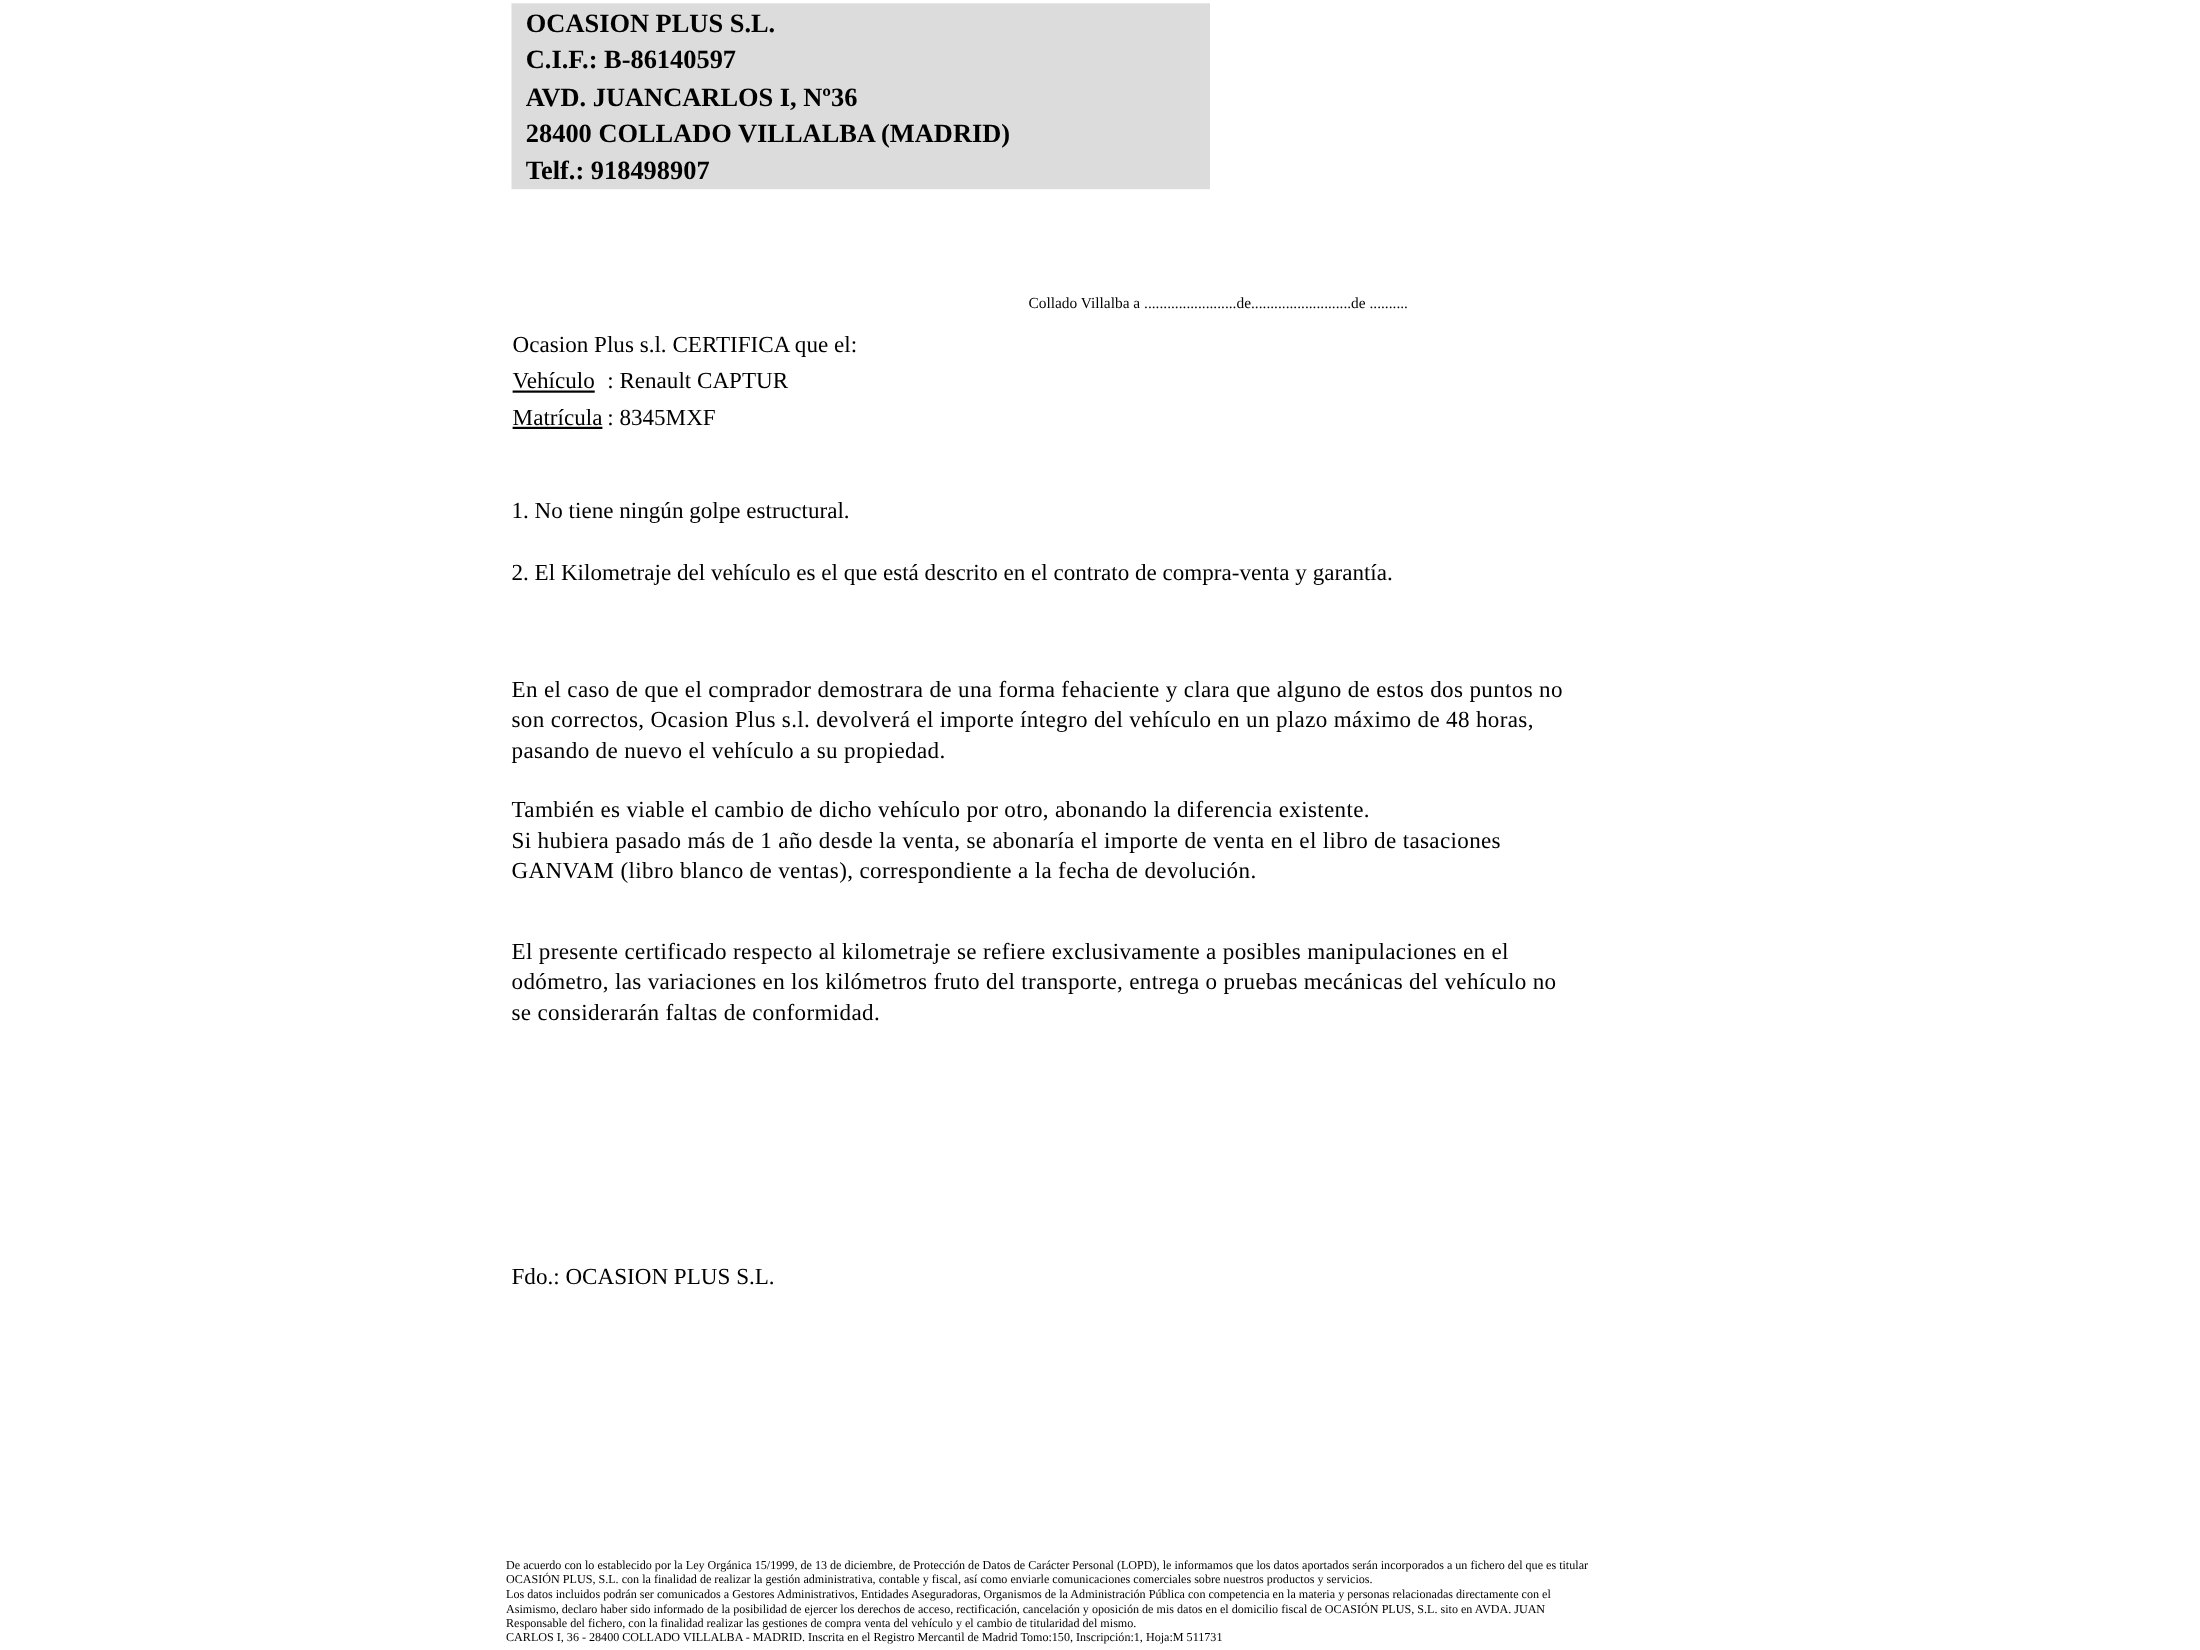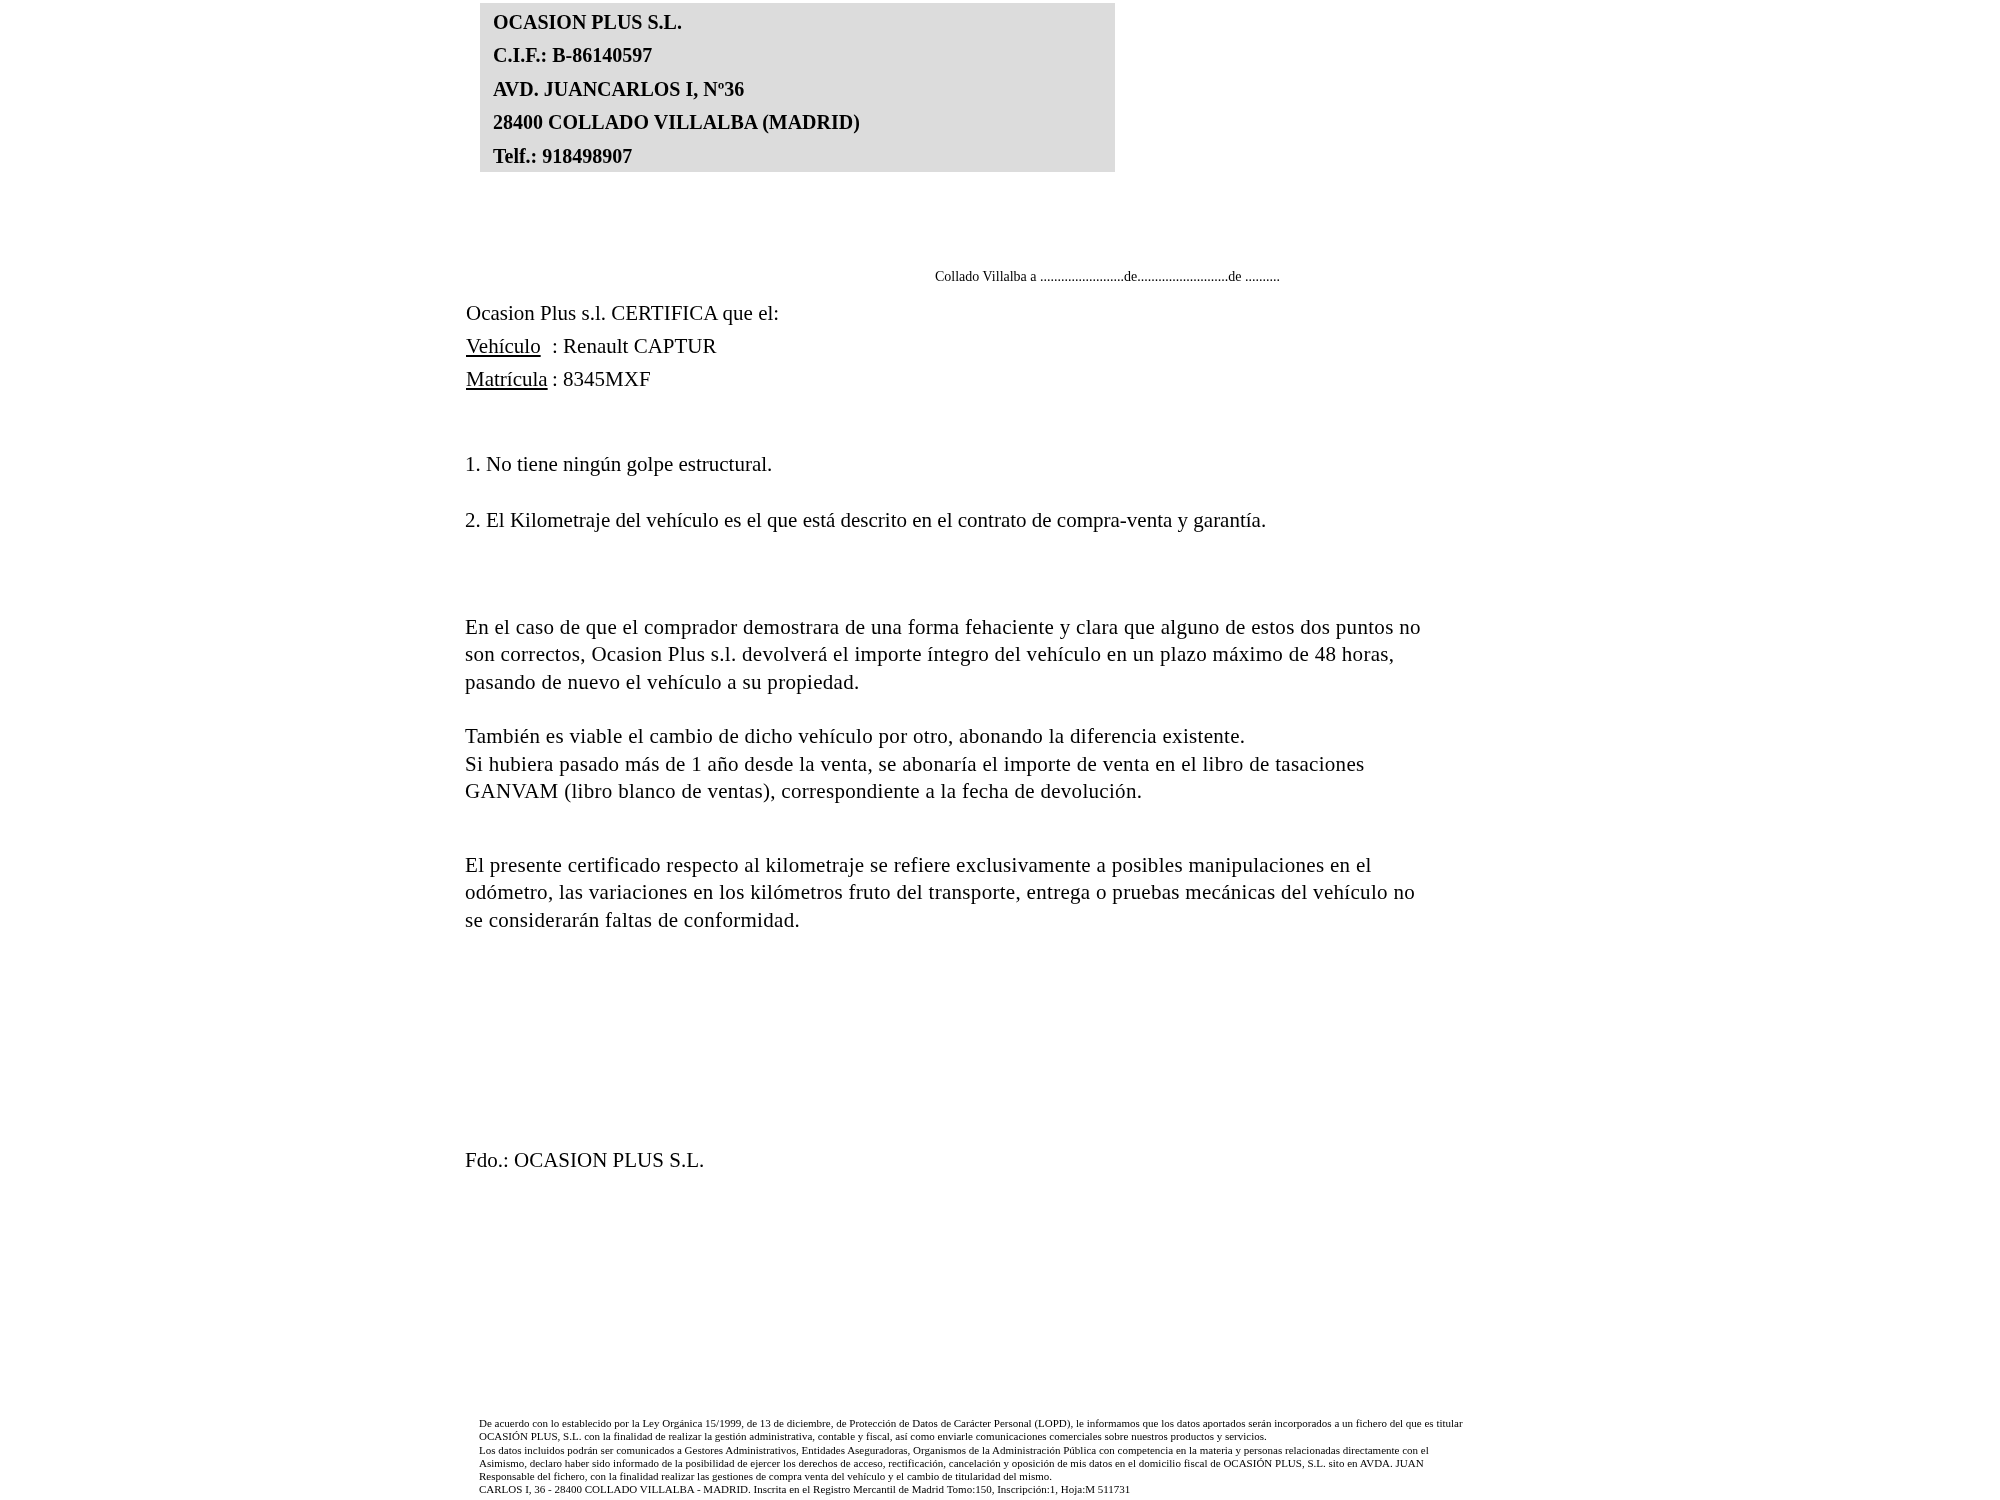--- a/index.html
+++ b/index.html
@@ -11,29 +11,29 @@
     position: relative;
     width: 2000px;
     height: 1500px;
     background: #ffffff;
     color: #000000;
     font-family: "Liberation Serif", serif;
     overflow: hidden;
   }
   .header-box {
     position: absolute;
-    left: 480px;
+    left: 465px;
     top: 3px;
     width: 635px;
     height: 169px;
     box-sizing: border-box;
     padding: 3px 0 0 13px;
     background: #dcdcdc;
     font-weight: bold;
-    font-size: 20px;
+    font-size: 24px;
     line-height: 33.4px;
     white-space: nowrap;
   }
   .date-line {
     position: absolute;
     left: 935px;
     top: 243px;
     font-size: 14px;
     line-height: 27px;
     white-space: nowrap;
@@ -77,21 +77,21 @@
   .signature {
     position: absolute;
     left: 465px;
     top: 1147px;
     font-size: 21px;
     line-height: 27px;
     white-space: nowrap;
   }
   .footer {
     position: absolute;
-    left: 479px;
+    left: 460px;
     top: 1417px;
     font-size: 11px;
     line-height: 13.25px;
     white-space: nowrap;
   }
 </style>
 </head>
 <body>
 
 <div class="page">

